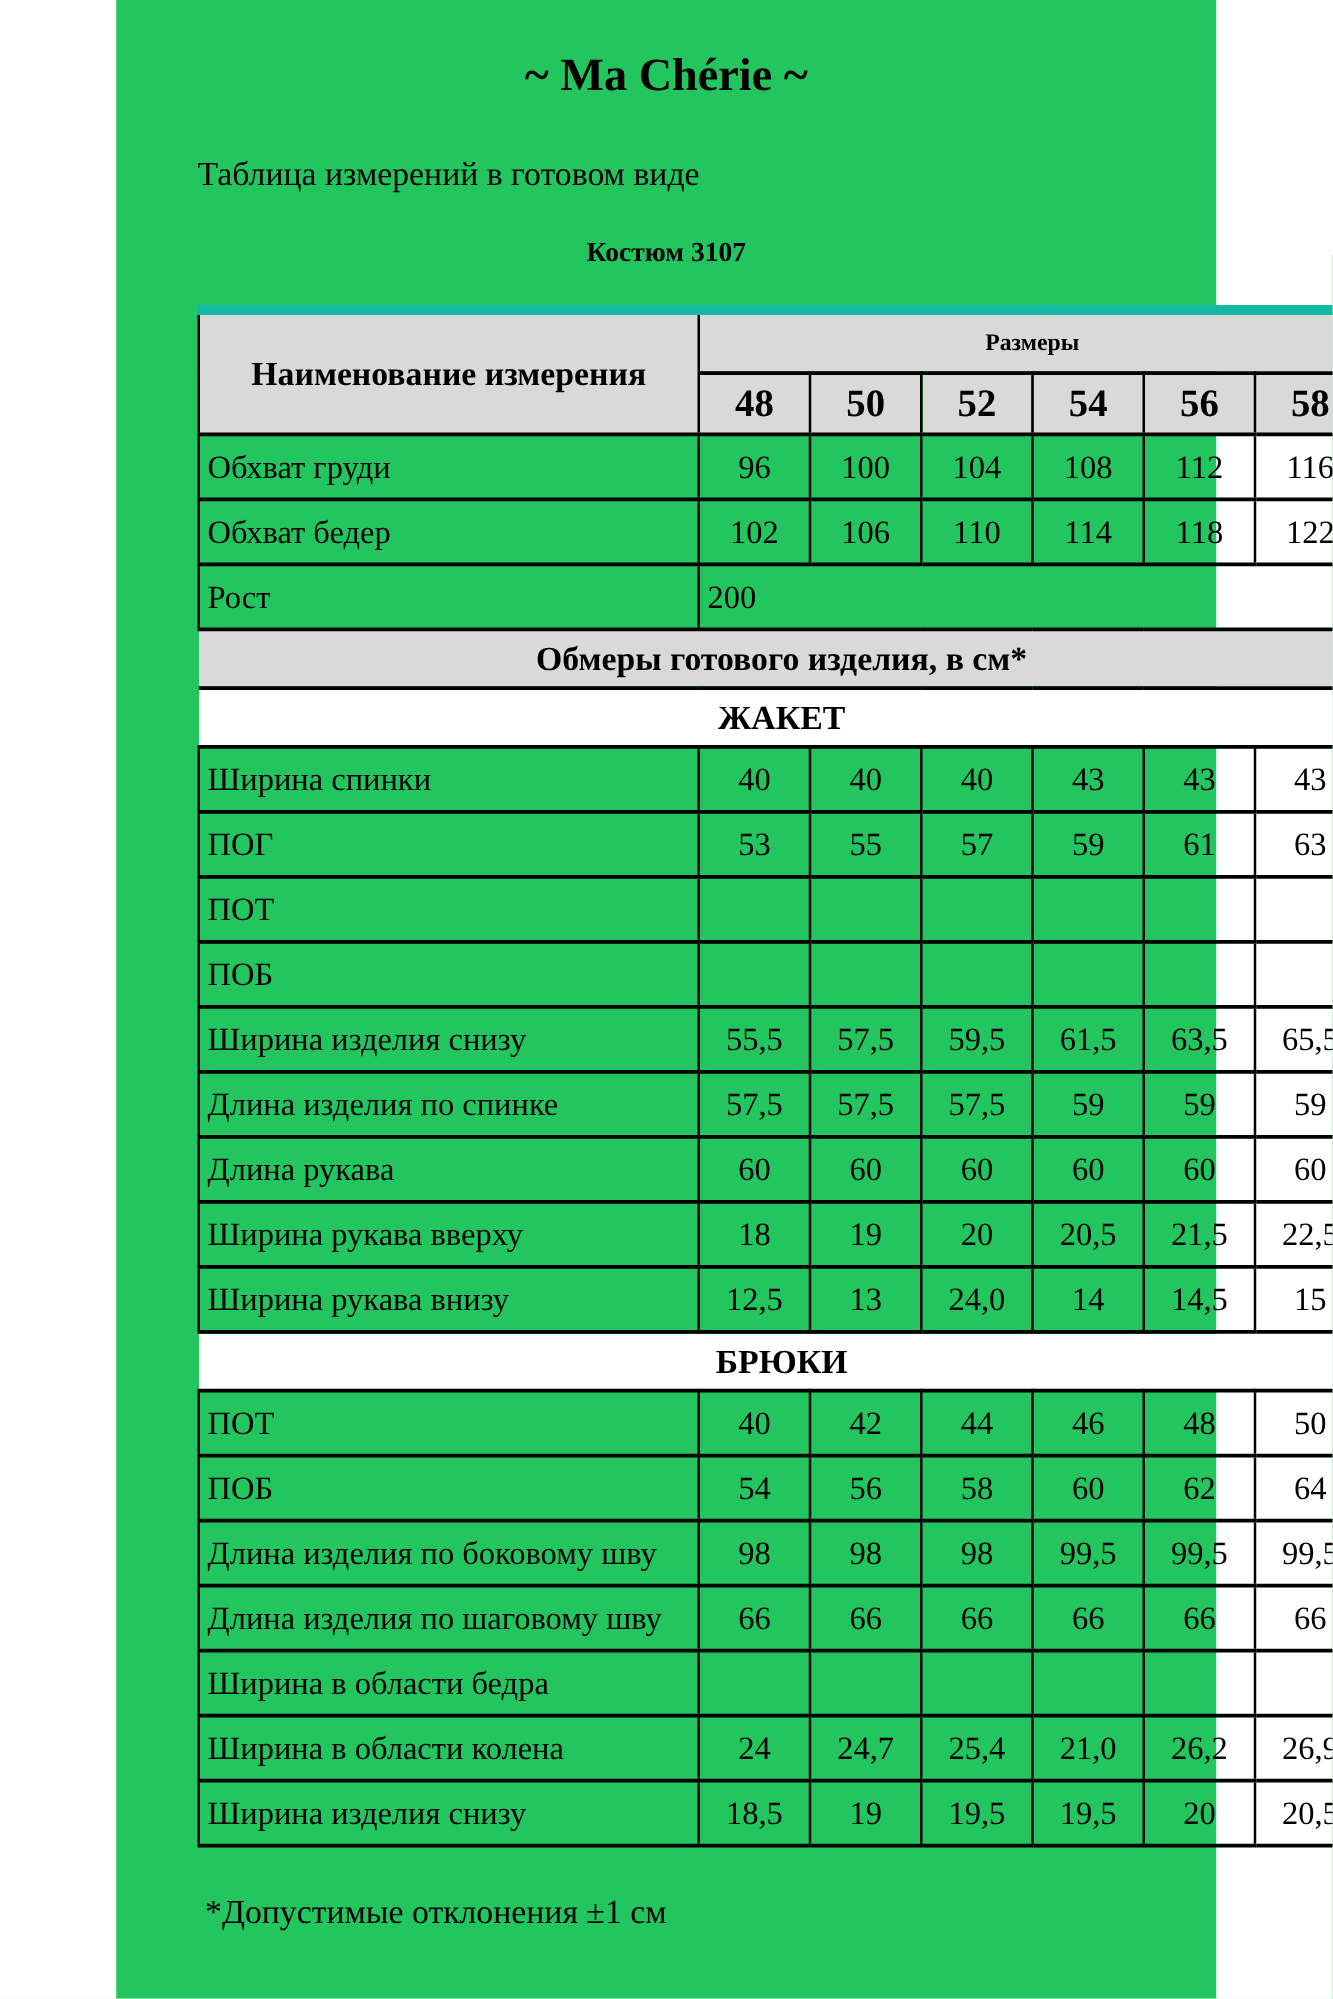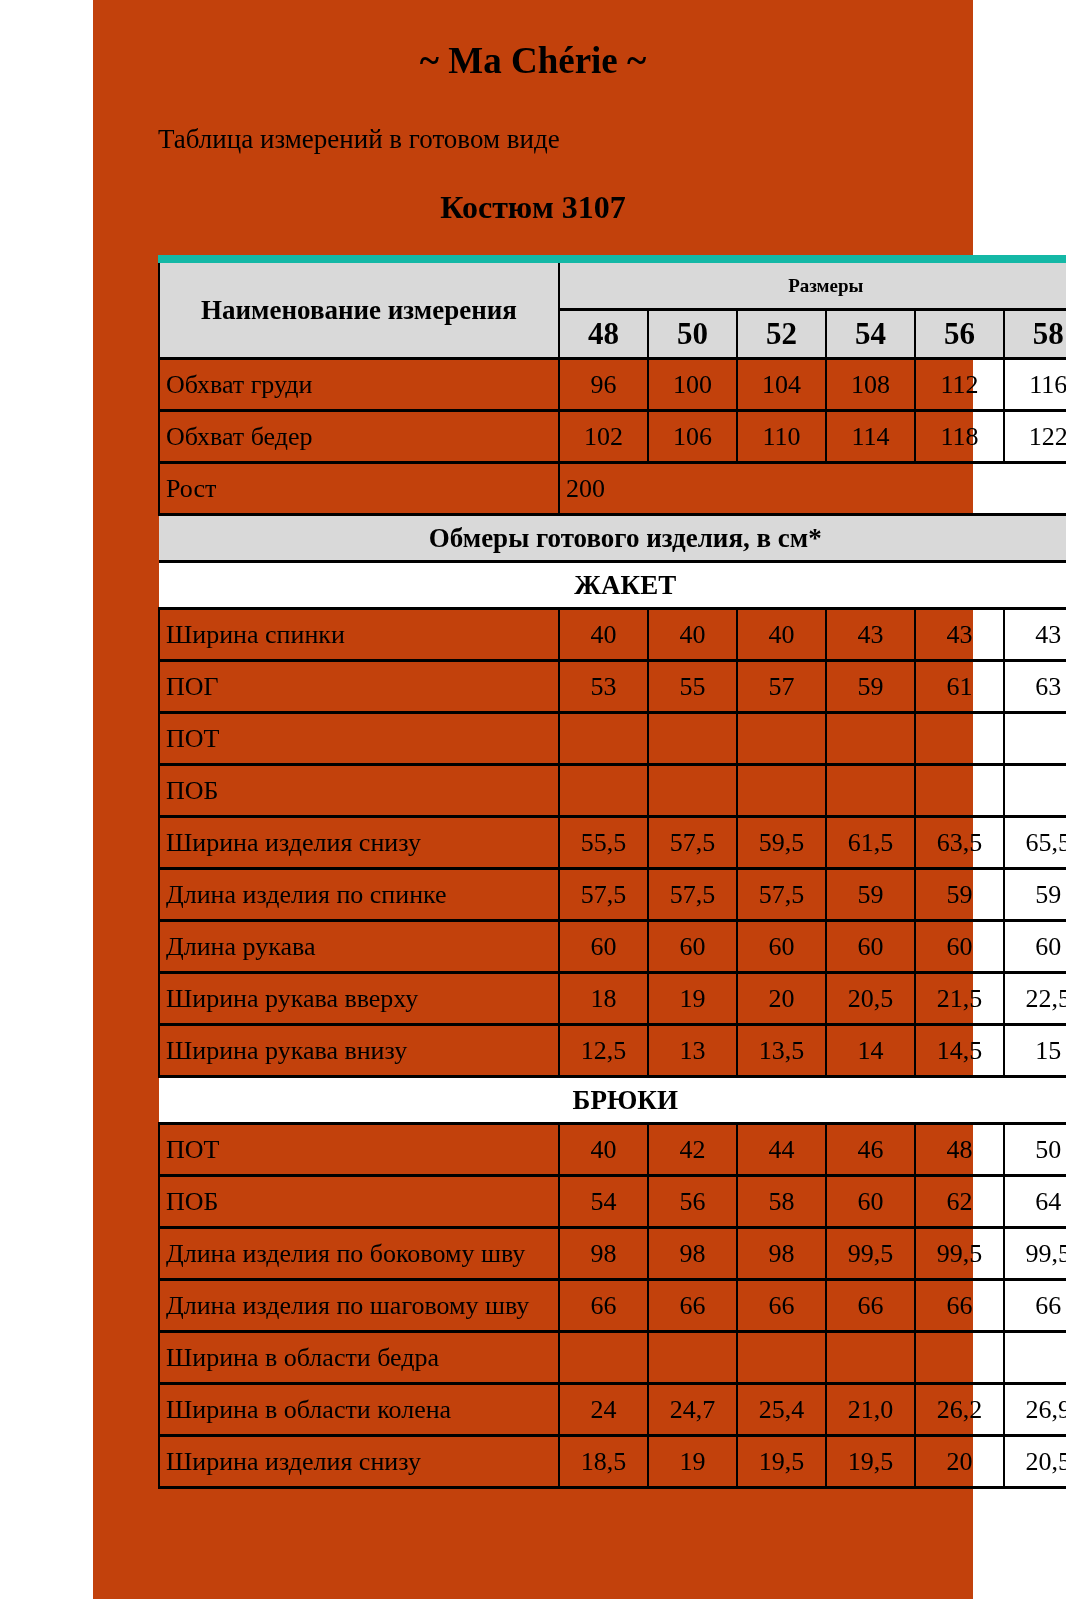--- a/index.html
+++ b/index.html
@@ -6,42 +6,42 @@
     margin: 0;
     padding: 0;
     background: #ffffff;
     color: #000000;
     font-family: "Liberation Serif", "DejaVu Serif", serif;
   }
   .page {
     width: 880px;
     min-height: 1599px;
     margin: 0 auto;
-    background: #c2410c;
+    background: #22c55e;
     box-sizing: border-box;
     padding: 40px 65px 40px 65px;
   }
   .brand {
     text-align: center;
     font-weight: bold;
     font-size: 37px;
     line-height: 1.15;
     margin: 0;
   }
   .subtitle {
     text-align: left;
     font-size: 27px;
     line-height: 1.1;
     margin: 42px 0 0 0;
     font-weight: normal;
   }
   .product {
     text-align: center;
     font-weight: bold;
-    font-size: 32px;
+    font-size: 22px;
     line-height: 1.1;
     margin: 36px 0 0 0;
   }
   table.meas {
     border-collapse: collapse;
     width: 936px;
     margin-top: 30px;
     table-layout: fixed;
     
     border-top: 8px solid #14b8a6;
@@ -243,21 +243,21 @@
           <td class="val">19</td>
           <td class="val">20</td>
           <td class="val">20,5</td>
           <td class="val">21,5</td>
           <td class="val">22,5</td>
         </tr>
         <tr>
           <td class="label">Ширина рукава внизу</td>
           <td class="val">12,5</td>
           <td class="val">13</td>
-          <td class="val">13,5</td>
+          <td class="val">24,0</td>
           <td class="val">14</td>
           <td class="val">14,5</td>
           <td class="val">15</td>
         </tr>
         <tr class="section">
           <td class="section-cell" colspan="7">БРЮКИ</td>
         </tr>
         <tr>
           <td class="label">ПОТ</td>
           <td class="val">40</td>
@@ -317,14 +317,15 @@
           <td class="val">18,5</td>
           <td class="val">19</td>
           <td class="val">19,5</td>
           <td class="val">19,5</td>
           <td class="val">20</td>
           <td class="val">20,5</td>
         </tr>
       </tbody>
   </table>
 
+  <div class="footnote">*Допустимые отклонения ±1 см</div>
 
 </div>
 
 </body></html>

